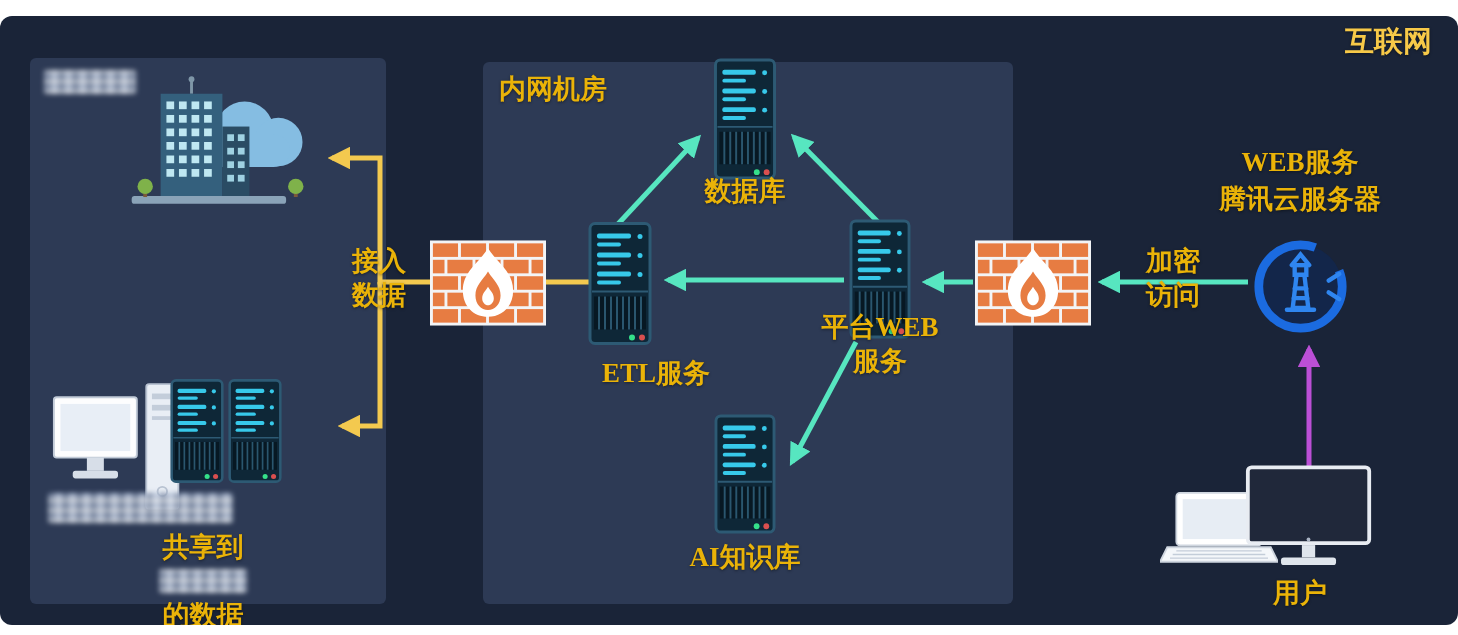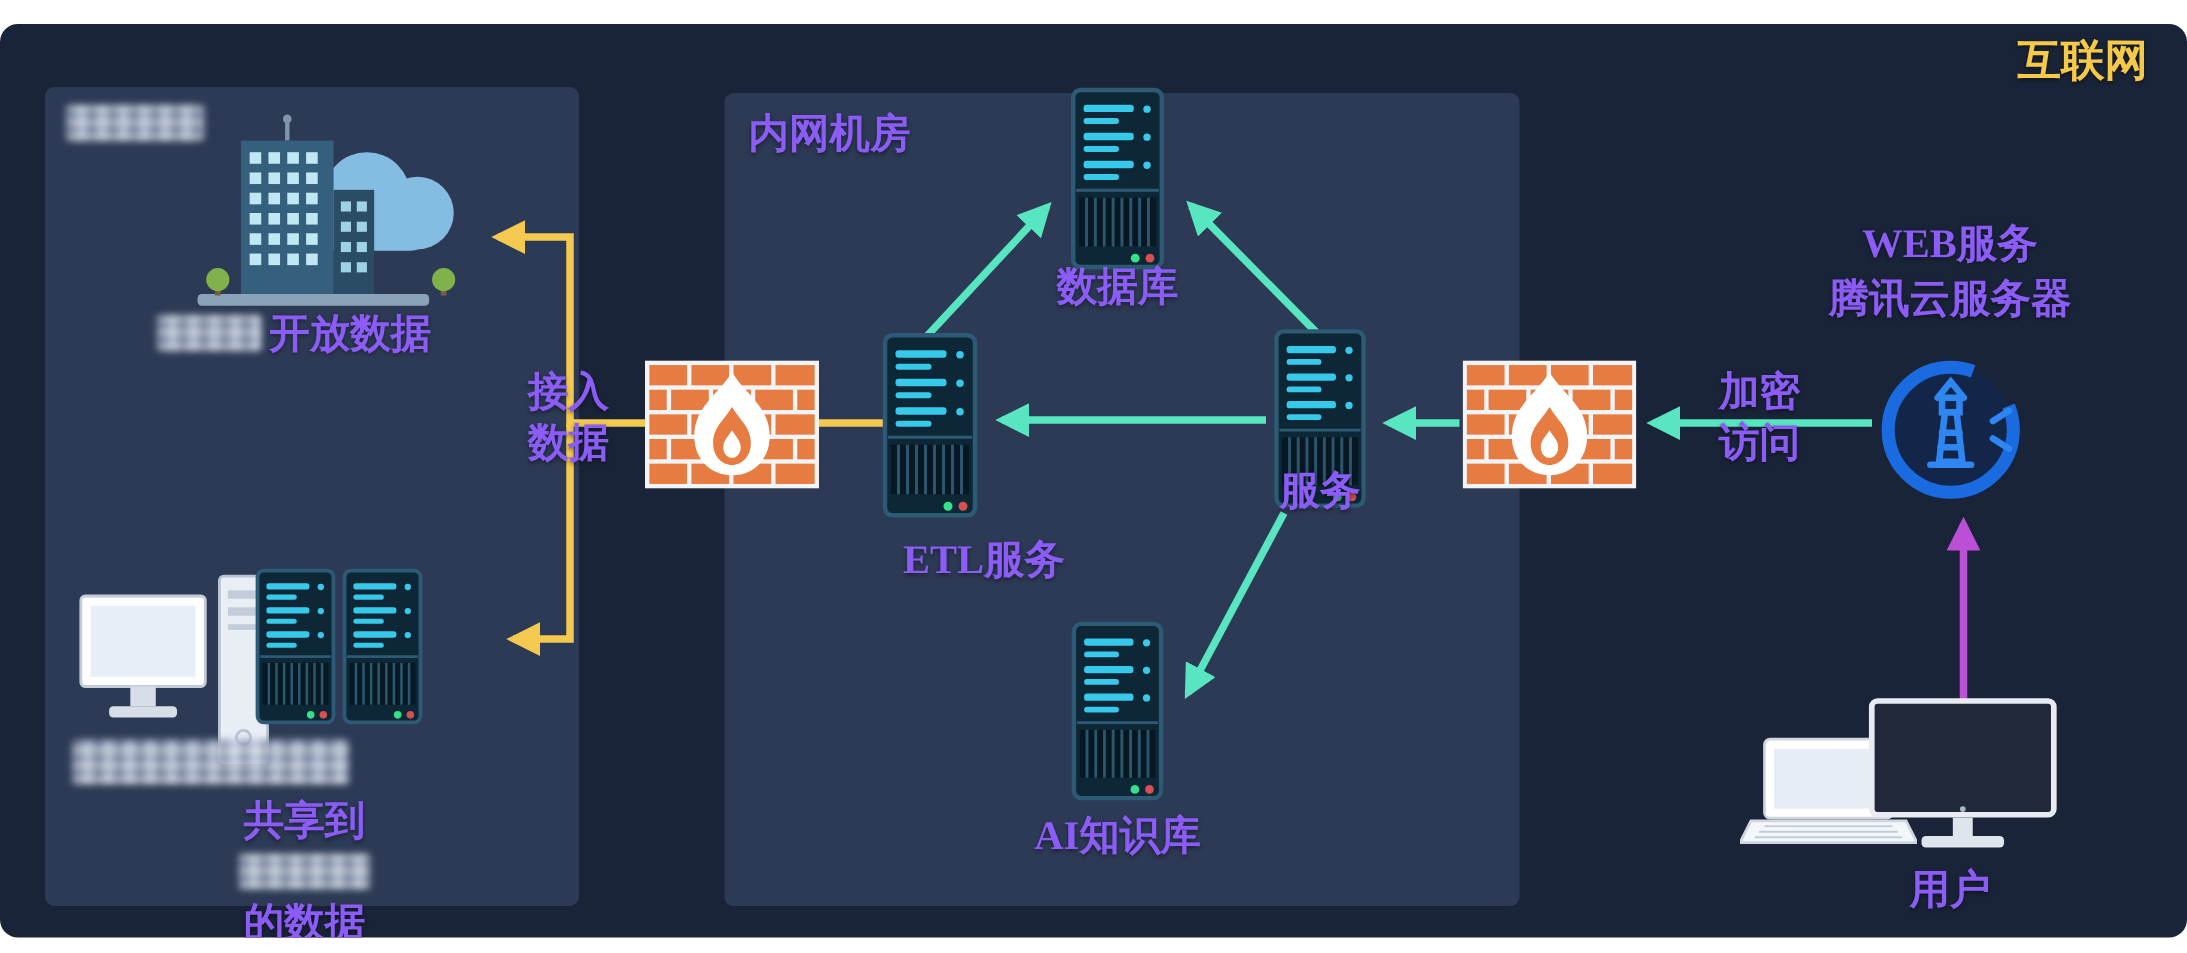--- a/index.html
+++ b/index.html
@@ -5,21 +5,21 @@
   html,body{margin:0;padding:0;background:#ffffff;}
   .canvas{
     position:relative;width:1458px;height:609px;margin:16px auto;
     background:#1a2438;border-radius:12px;overflow:hidden;
     font-family:Liberation Serif, serif;
   }
   .panel{position:absolute;background:#2d3a55;border-radius:6px;z-index:0;}
   .arrows{position:absolute;left:0;top:0;z-index:1;}
   .node{position:absolute;z-index:2;}
   .lbl{
-    position:absolute;z-index:3;color:#8b5cf6;font-weight:700;font-size:27px;
+    position:absolute;z-index:3;color:#eab308;font-weight:700;font-size:27px;
     line-height:34px;text-align:center;white-space:nowrap;
     text-shadow:0 1px 3px rgba(0,0,0,.45);
   }
   .center{transform:translateX(-50%);}
   .accent{color:#f7c948;}
   .redact{
     display:inline-block;border-radius:3px;vertical-align:middle;
     background:
       repeating-linear-gradient(90deg,#8d98ab 0 7px,#c9d1dc 7px 14px),
       repeating-linear-gradient(0deg,rgba(255,255,255,.35) 0 5px,rgba(90,100,120,.35) 5px 10px);
@@ -211,24 +211,20 @@
       <path d="M1309 452 L1309 333" marker-end="url(#mP)"></path>
     </g>
   </svg>
 
   <div class="lbl accent" style="right:26px;top:8px;font-size:29px;">互联网</div>
 
   <div class="redact-block redact" style="left:44px;top:54px;width:92px;height:24px;"></div>
   <svg class="node" style="left:95px;top:58px;" width="222" height="136">
       <use href="#sym-building"></use>
     </svg>
-  <div class="lbl inline-lbl" style="left:196px;top:189px;">
-    <span class="redact" style="width:70px;height:24px;"></span>
-    <span>开放数据</span>
-  </div>
   <style>.inline-lbl{transform:translateX(-50%);}</style>
 
   <svg class="node" style="left:52px;top:360px;" width="132" height="152">
       <use href="#sym-desktop"></use>
     </svg>
   <svg class="node" style="left:170px;top:356px;" width="54" height="118">
       <use href="#sym-server"></use>
     </svg>
   <svg class="node" style="left:228px;top:356px;" width="54" height="118">
       <use href="#sym-server"></use>
@@ -258,20 +254,21 @@
 
   <svg class="node" style="left:588px;top:205px;" width="64" height="125">
       <use href="#sym-server"></use>
     </svg>
   <div class="lbl center" style="left:656px;top:340px;">ETL服务</div>
 
   <svg class="node" style="left:848px;top:203px;" width="64" height="120">
       <use href="#sym-server"></use>
     </svg>
   <div class="lbl center" style="left:880px;top:294px;">
+    <div>平台WEB</div>
     <div>服务</div>
   </div>
 
   <svg class="node" style="left:713px;top:398px;" width="64" height="120">
       <use href="#sym-server"></use>
     </svg>
   <div class="lbl center" style="left:745px;top:524px;">AI知识库</div>
 
   <svg class="node" style="left:975px;top:224px;" width="116" height="86">
       <use href="#sym-firewall"></use>

